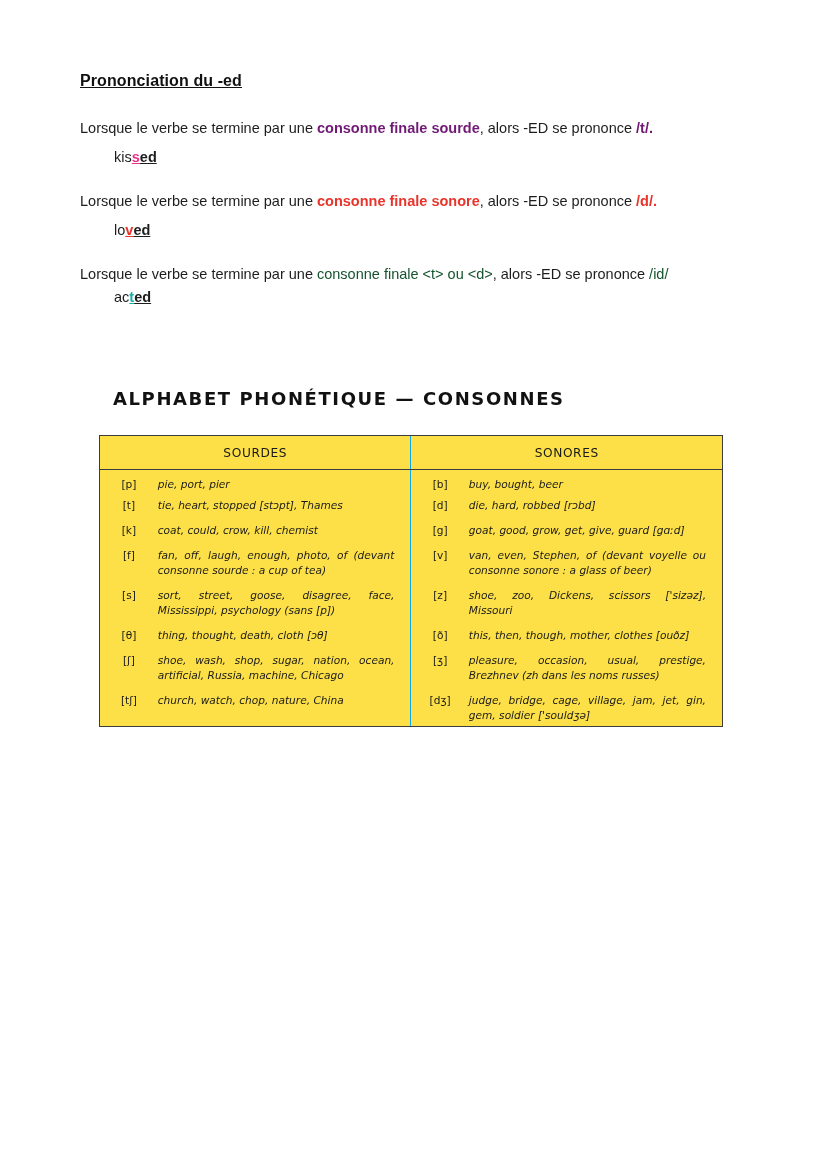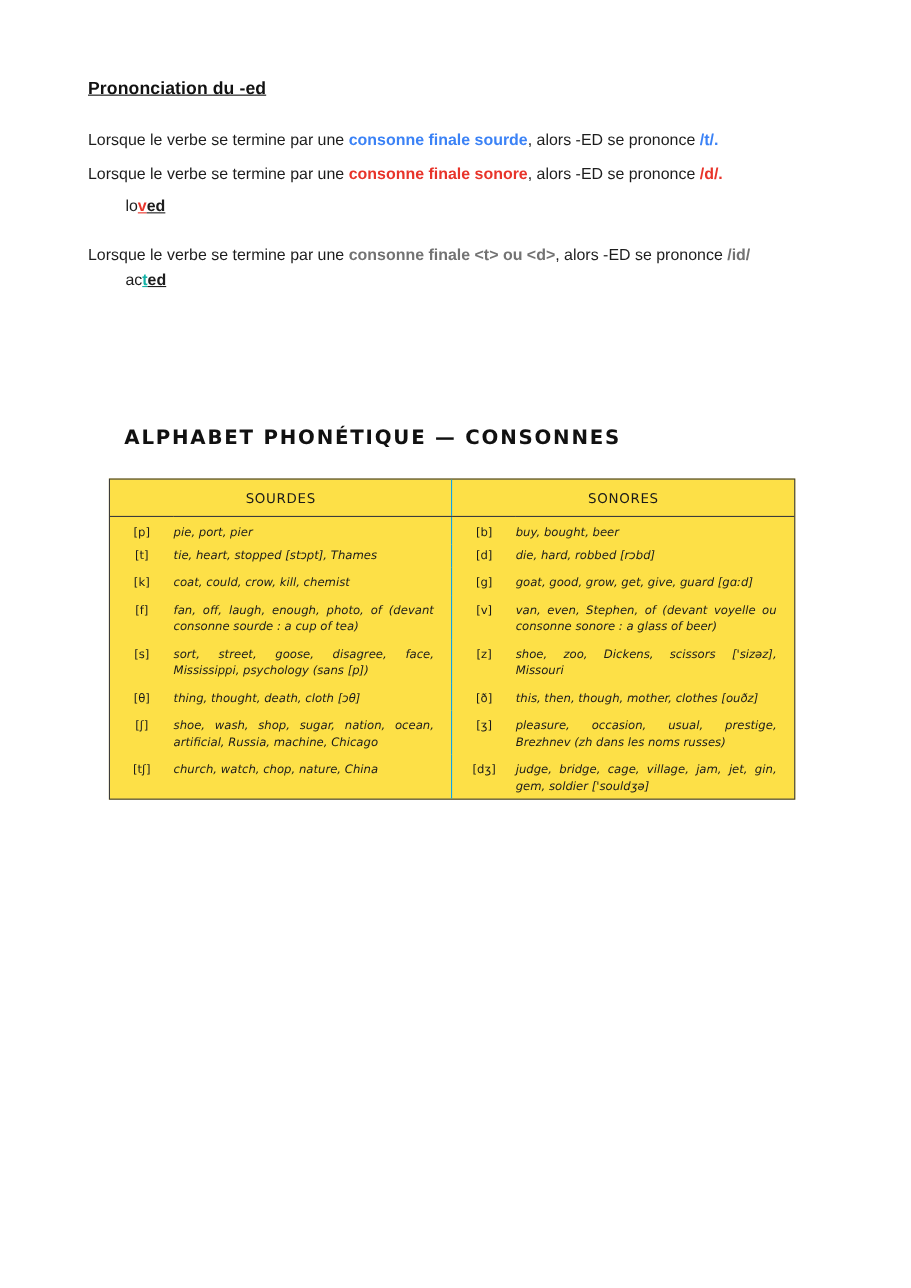--- a/index.html
+++ b/index.html
@@ -35,23 +35,23 @@
     letter-spacing: 0.1px;
     margin: 0 0 28px 0;
     color: #111;
   }
   .rule {
     margin: 0 0 10px 0;
     font-size: 14.5px;
     line-height: 1.45;
     color: #1d1d1d;
   }
-  .rule .hl-pink { color: #3b82f6; font-weight: 600; }
+  .rule .hl-pink { color: #701a75; font-weight: 600; }
   .rule .hl-red  { color: #e8342a; font-weight: 600; }
-  .rule .hl-teal { color: #737373; font-weight: 700; }
+  .rule .hl-teal { color: #14532d; font-weight: 400; }
   .example {
     margin: 0 0 26px 0;
     padding-left: 34px;
     font-size: 14.5px;
     color: #1d1d1d;
   }
   .example .u { text-decoration: underline; font-weight: 700; }
   .example .u-pink { color: #e8308a; text-decoration: underline; font-weight: 700; }
   .example .u-red { color: #e8342a; text-decoration: underline; font-weight: 700; }
   .example .u-teal { color: #12b2a6; text-decoration: underline; font-weight: 700; }
@@ -132,20 +132,23 @@
 <body>
 
 <div class="page">
 
   <div class="lesson">
 
     <h1 class="lesson-title">Prononciation du -ed</h1>
 
     <p class="rule">
       <span>Lorsque le verbe se termine par une </span><span class="hl-pink">consonne finale sourde</span><span>, alors -ED se prononce </span><span class="hl-pink">/t/.</span>
+    </p>
+    <p class="example">
+      <span>kis</span><span class="u-pink">s</span><span class="u">ed</span>
     </p>
 
     <p class="rule">
       <span>Lorsque le verbe se termine par une </span><span class="hl-red">consonne finale sonore</span><span>, alors -ED se prononce </span><span class="hl-red">/d/.</span>
     </p>
     <p class="example">
       <span>lo</span><span class="u-red">v</span><span class="u">ed</span>
     </p>
 
     <p class="rule rule-3">

